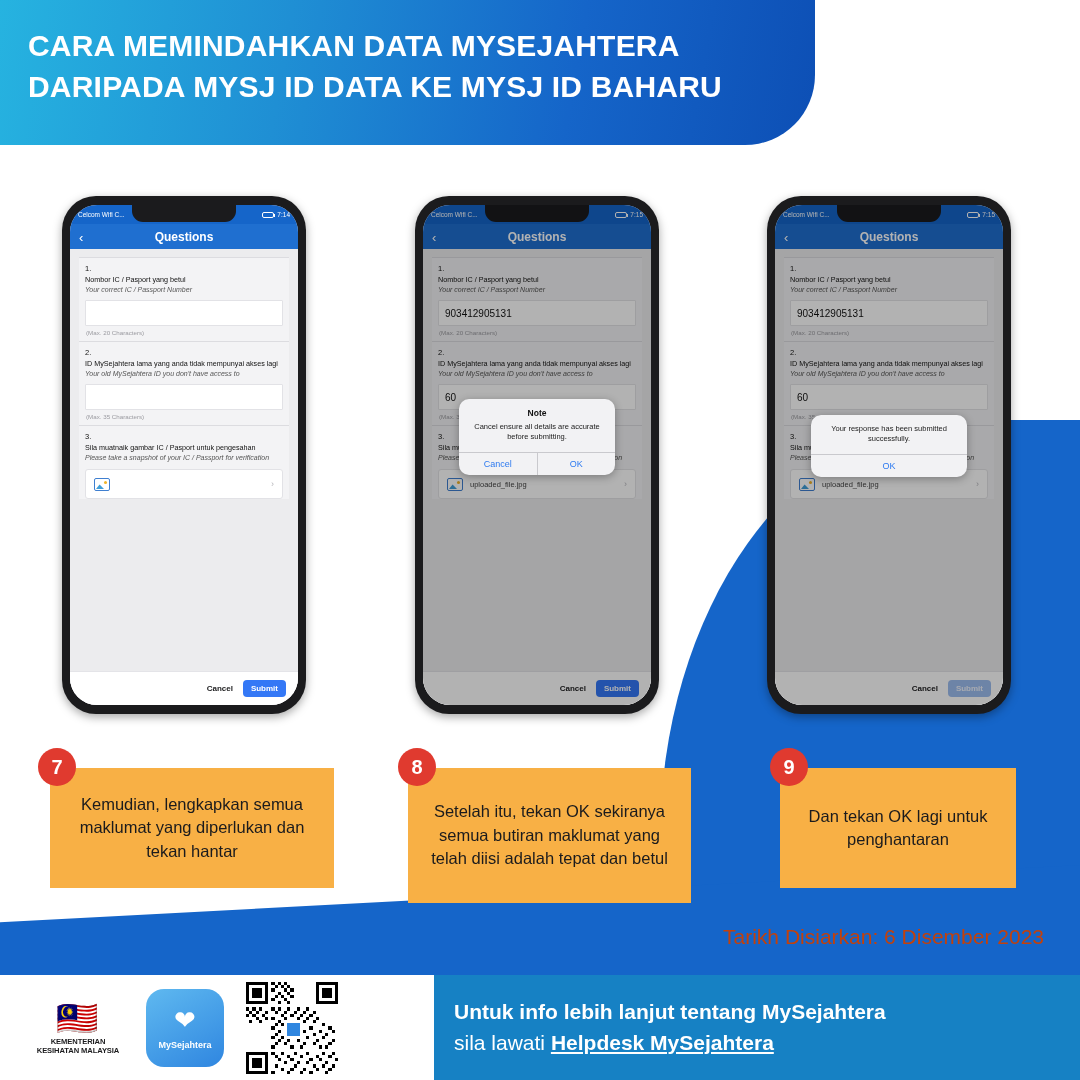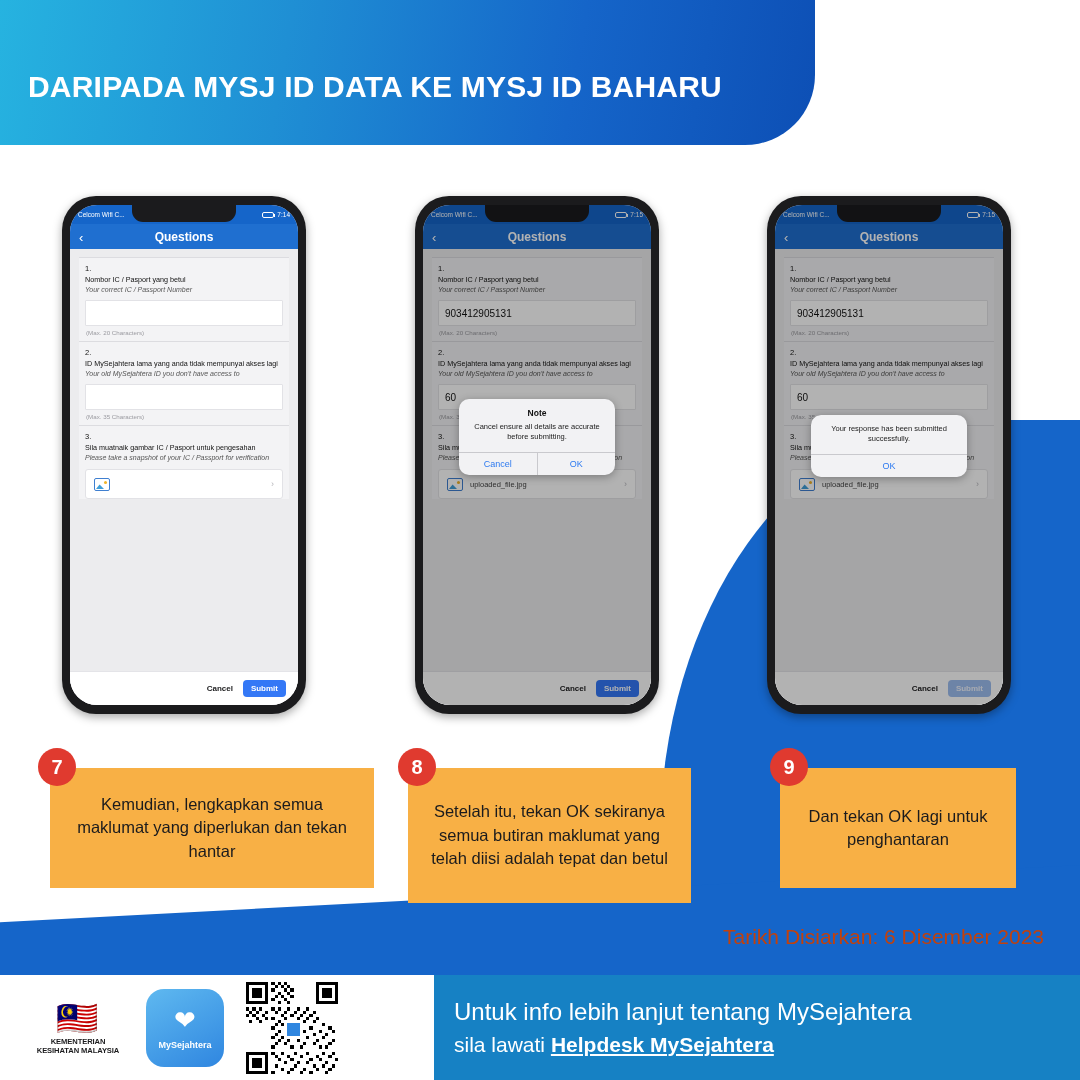--- a/index.html
+++ b/index.html
@@ -164,21 +164,21 @@
   .step .box {
     position: absolute; top: 20px; left: 0;
     background: #f8b045;
     color: #1b1b1d;
     font-size: 16.5px;
     line-height: 1.42;
     text-align: center;
     padding: 20px 14px;
     display: flex; align-items: center; justify-content: center;
   }
-  .s1 { left: 38px; } .s1 .box { left: 12px; width: 324px; height: 120px; }
+  .s1 { left: 38px; } .s1 .box { left: 12px; width: 284px; height: 120px; }
   .s2 { left: 398px; } .s2 .box { left: 10px; width: 283px; height: 135px; }
   .s3 { left: 770px; } .s3 .box { left: 10px; width: 236px; height: 120px; }
 
   
   .date-text {
     position: absolute; right: 36px; top: 925px; z-index: 5;
     color: #c2410c; font-size: 21px;
   }
 
   
@@ -188,30 +188,30 @@
   .jata-crest { font-size: 34px; line-height: 1; }
   .jata-text { font-size: 7.6px; font-weight: bold; color: #1b1b1d; letter-spacing: -0.1px; margin-top: 2px; }
   .msj-app { width: 78px; height: 78px; border-radius: 18px; background: linear-gradient(150deg,#5fb9f0,#2f86e0); display:flex; flex-direction:column; align-items:center; justify-content:center; gap:4px; }
   .msj-heart { font-size: 26px; color: #fff; }
   .msj-name { color: #fff; font-size: 9px; font-weight: bold; }
   .qr { width: 92px; height: 92px; }
   .bottom-right {
     flex: 1; background: #1681c4; display: flex; flex-direction: column;
     justify-content: center; padding-left: 20px; color: #fff;
   }
-  .bottom-right .l1 { font-size: 24px; line-height: 1.45; }
+  .bottom-right .l1 { font-size: 21px; line-height: 1.45; font-weight: bold; }
   .bottom-right .l2 { font-size: 21px; line-height: 1.45; }
   .bottom-right .l2 b { text-decoration: underline; font-weight: bold; }
 </style>
 </head>
 <body>
 
 <div class="header">
   <h1>
-    <br>
+    <span>CARA MEMINDAHKAN DATA MYSEJAHTERA</span><br>
     <span>DARIPADA MYSJ ID DATA KE MYSJ ID BAHARU</span>
   </h1>
 </div>
 
 <div class="blue-swoosh"></div>
 <div class="blue-band"></div>
 
 <div class="phones">
 
   <div class="phone p1">

